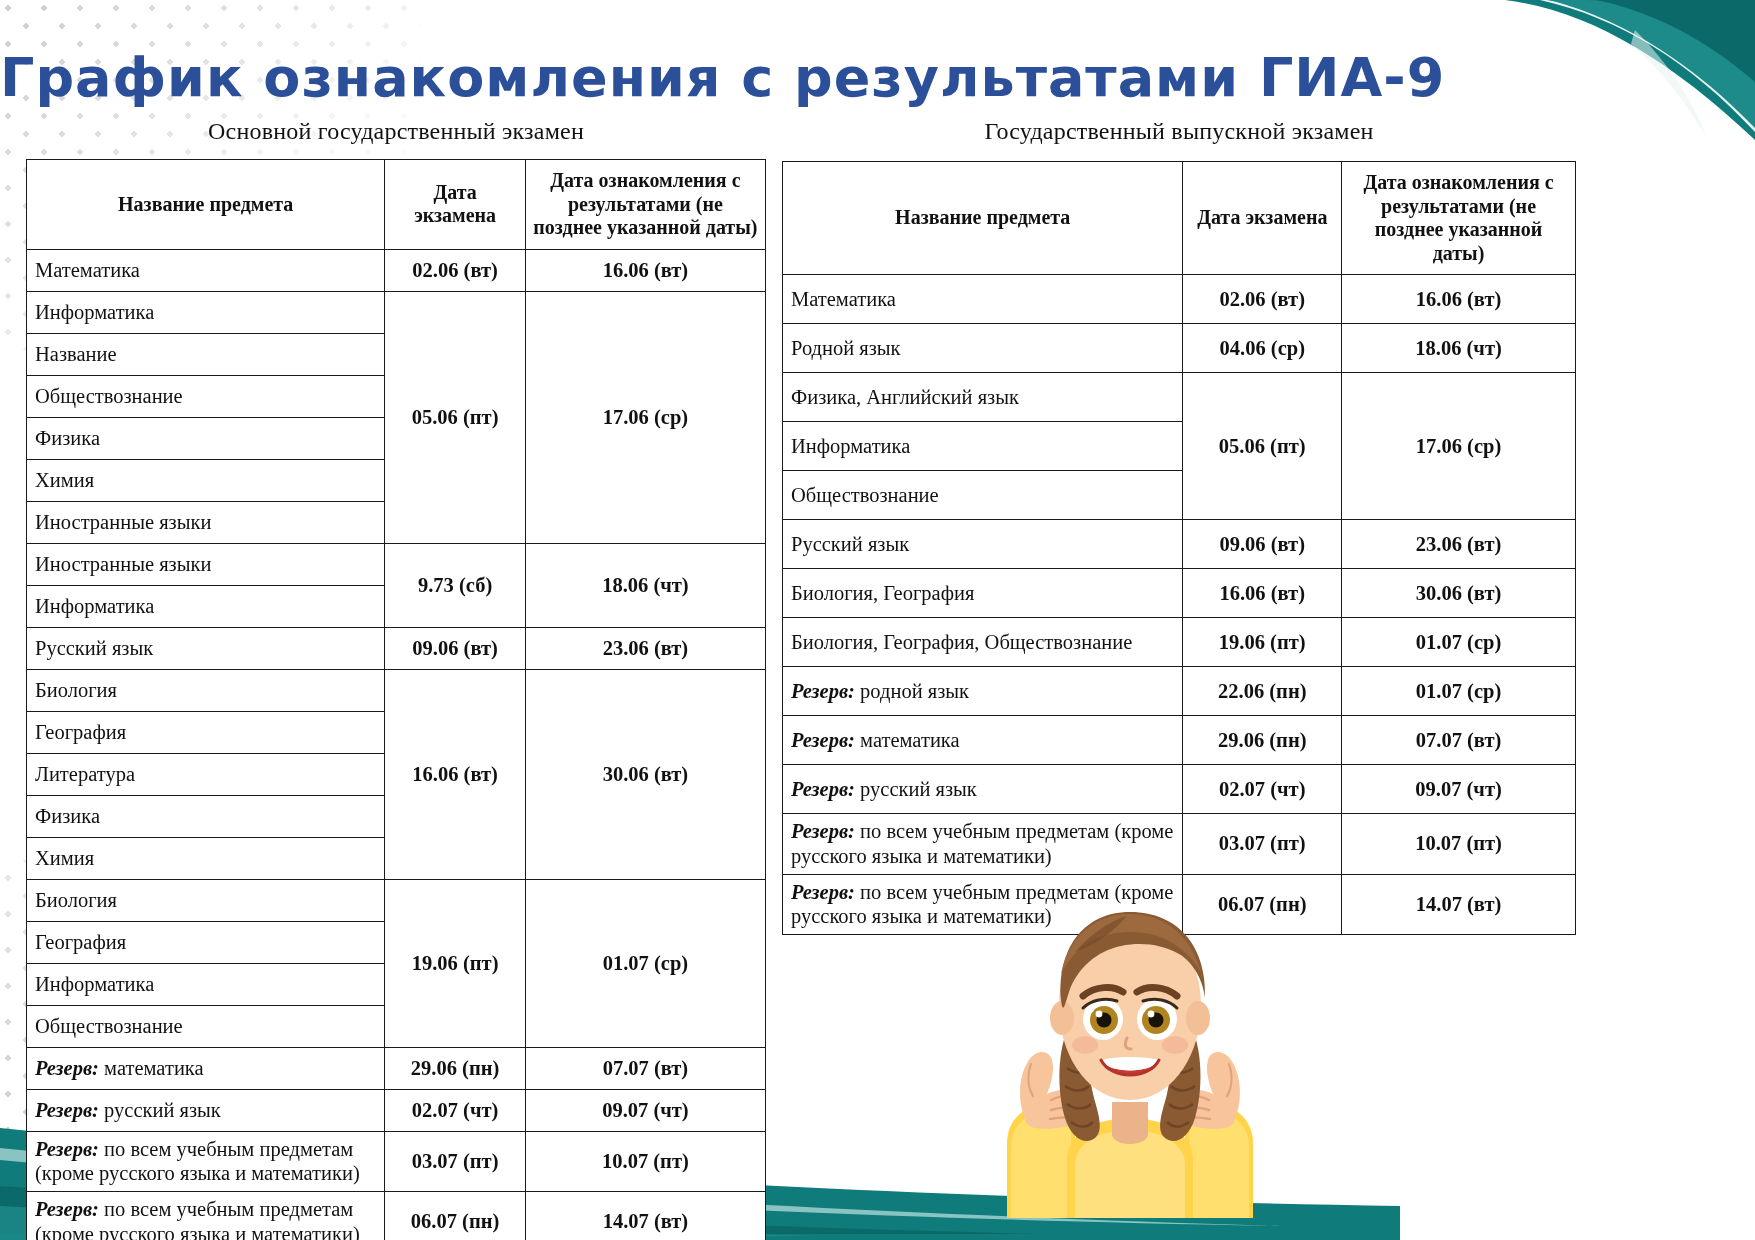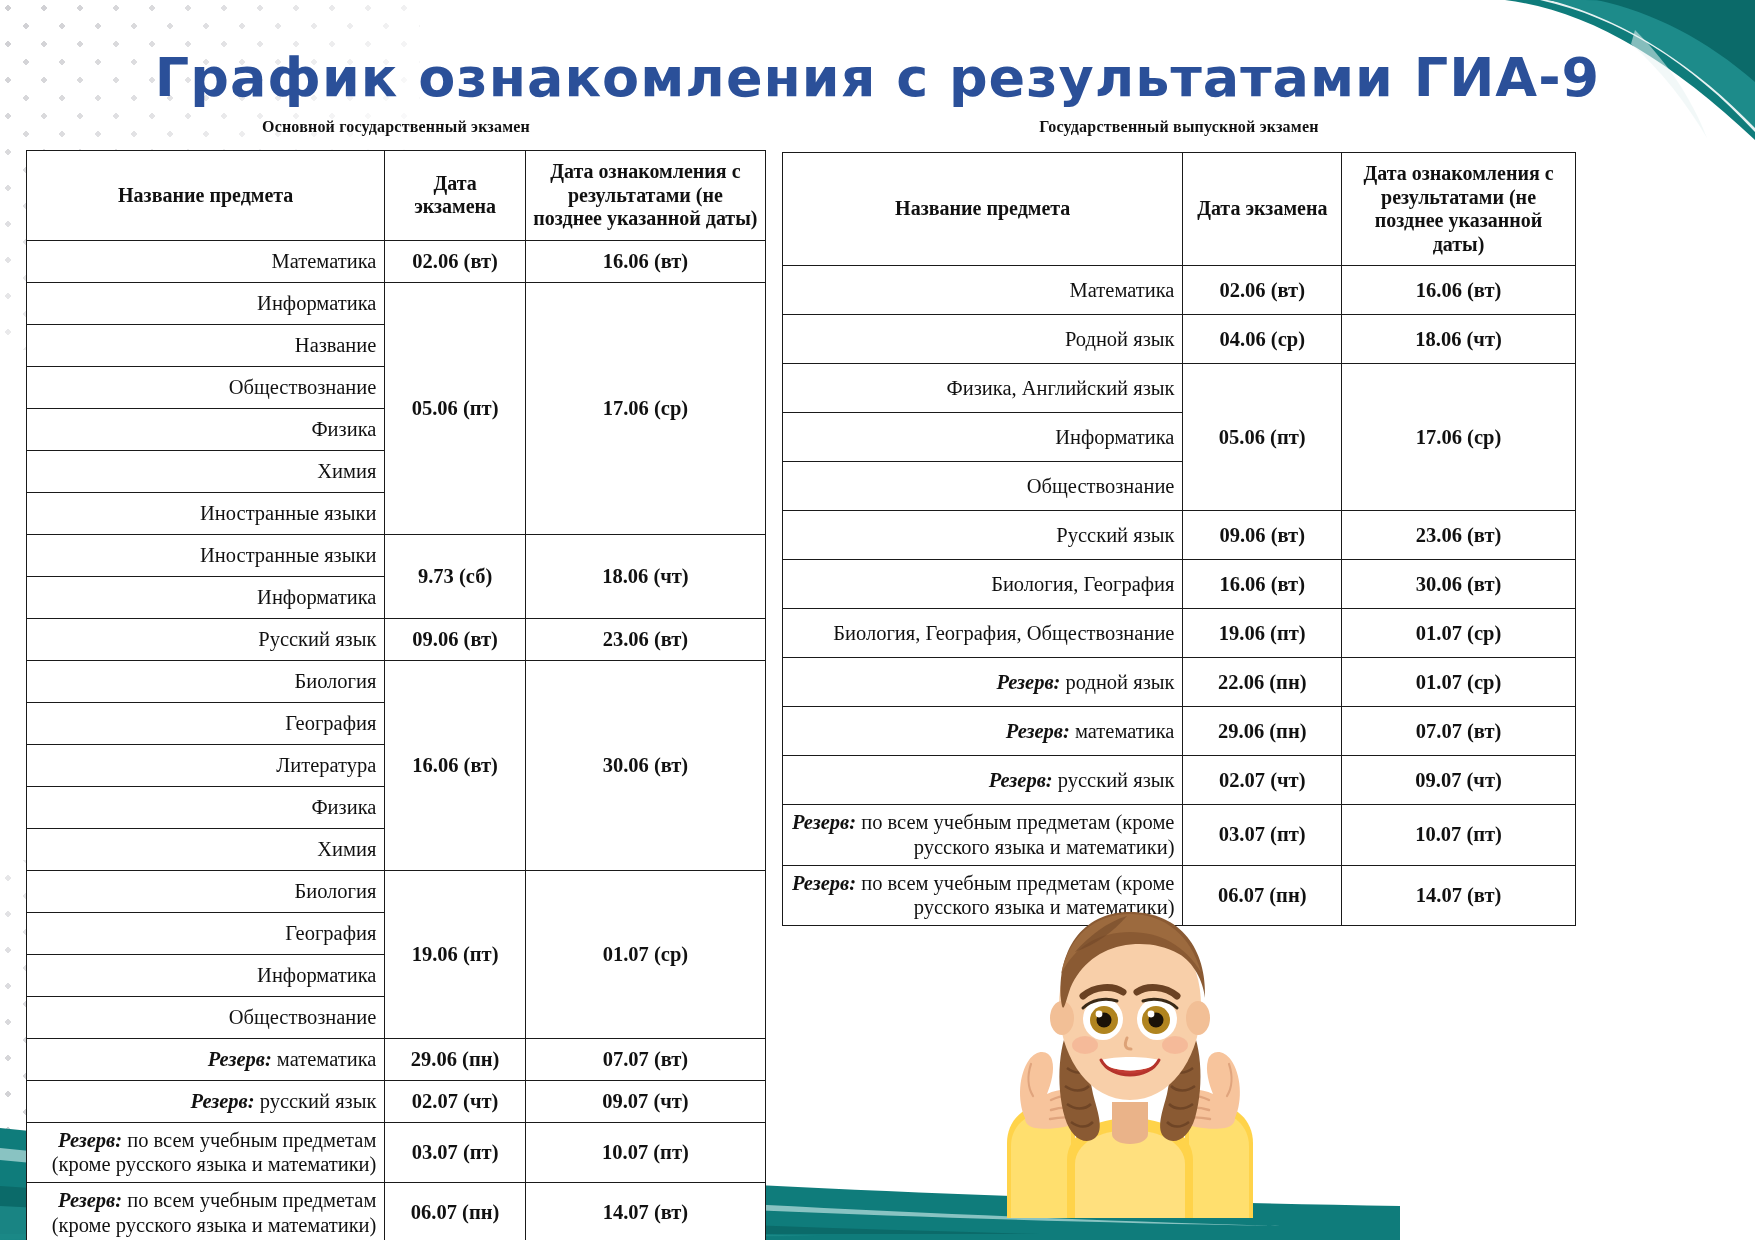--- a/index.html
+++ b/index.html
@@ -34,39 +34,39 @@
     -webkit-mask-image:linear-gradient(45deg, rgba(0,0,0,.95) 0%, rgba(0,0,0,.5) 40%, rgba(0,0,0,.08) 72%, rgba(0,0,0,0) 92%);
     mask-image:linear-gradient(45deg, rgba(0,0,0,.95) 0%, rgba(0,0,0,.5) 40%, rgba(0,0,0,.08) 72%, rgba(0,0,0,0) 92%);
   }
   .swoosh{position:absolute;pointer-events:none;}
   .swoosh-tr{right:0;top:0;width:420px;height:230px;}
   .swoosh-bl{left:0;bottom:0;width:1400px;height:230px;}
 
   
   .title{
     position:absolute;left:0;right:0;top:22px;
-    text-align:center;
+    text-align:left;
     color:#2b5099;
     font-family:"DejaVu Sans", sans-serif;
     font-weight:bold;
     font-size:54px;
     letter-spacing:1px;
     z-index:5;
     margin-top:24px;
   }
 
   
   .col-left{position:absolute;left:26px;top:118px;width:740px;z-index:4;}
   .col-right{position:absolute;left:782px;top:118px;width:794px;z-index:4;}
 
   .block-heading{
     text-align:center;
     font-family:"Liberation Serif", serif;
-    font-weight:bold;
-    font-size:16px;
+    font-weight:normal;
+    font-size:24px;
     color:#111;
     margin-bottom:14px;
     letter-spacing:.2px;
   }
   .col-right .block-heading{margin-bottom:16px;}
 
   table.sched{
     border-collapse:collapse;
     width:100%;
     background:#fff;
@@ -79,21 +79,21 @@
     padding:5px 8px;
     vertical-align:middle;
   }
   table.sched th{
     font-weight:bold;
     text-align:center;
     line-height:1.18;
     font-size:20px;
     padding:9px 6px;
   }
-  td.subject{text-align:right;padding-left:11px;line-height:1.2;}
+  td.subject{text-align:left;padding-left:11px;line-height:1.2;}
   td.date{text-align:center;font-weight:bold;}
   td.result{text-align:center;font-weight:bold;}
   .rsv{font-weight:bold;font-style:italic;}
 
   
   .t-left col.c1{width:48.5%}
   .t-left col.c2{width:19%}
   .t-left col.c3{width:32.5%}
   .t-left tbody td.subject{height:31px;}
   .t-left tbody td{height:31px;}

